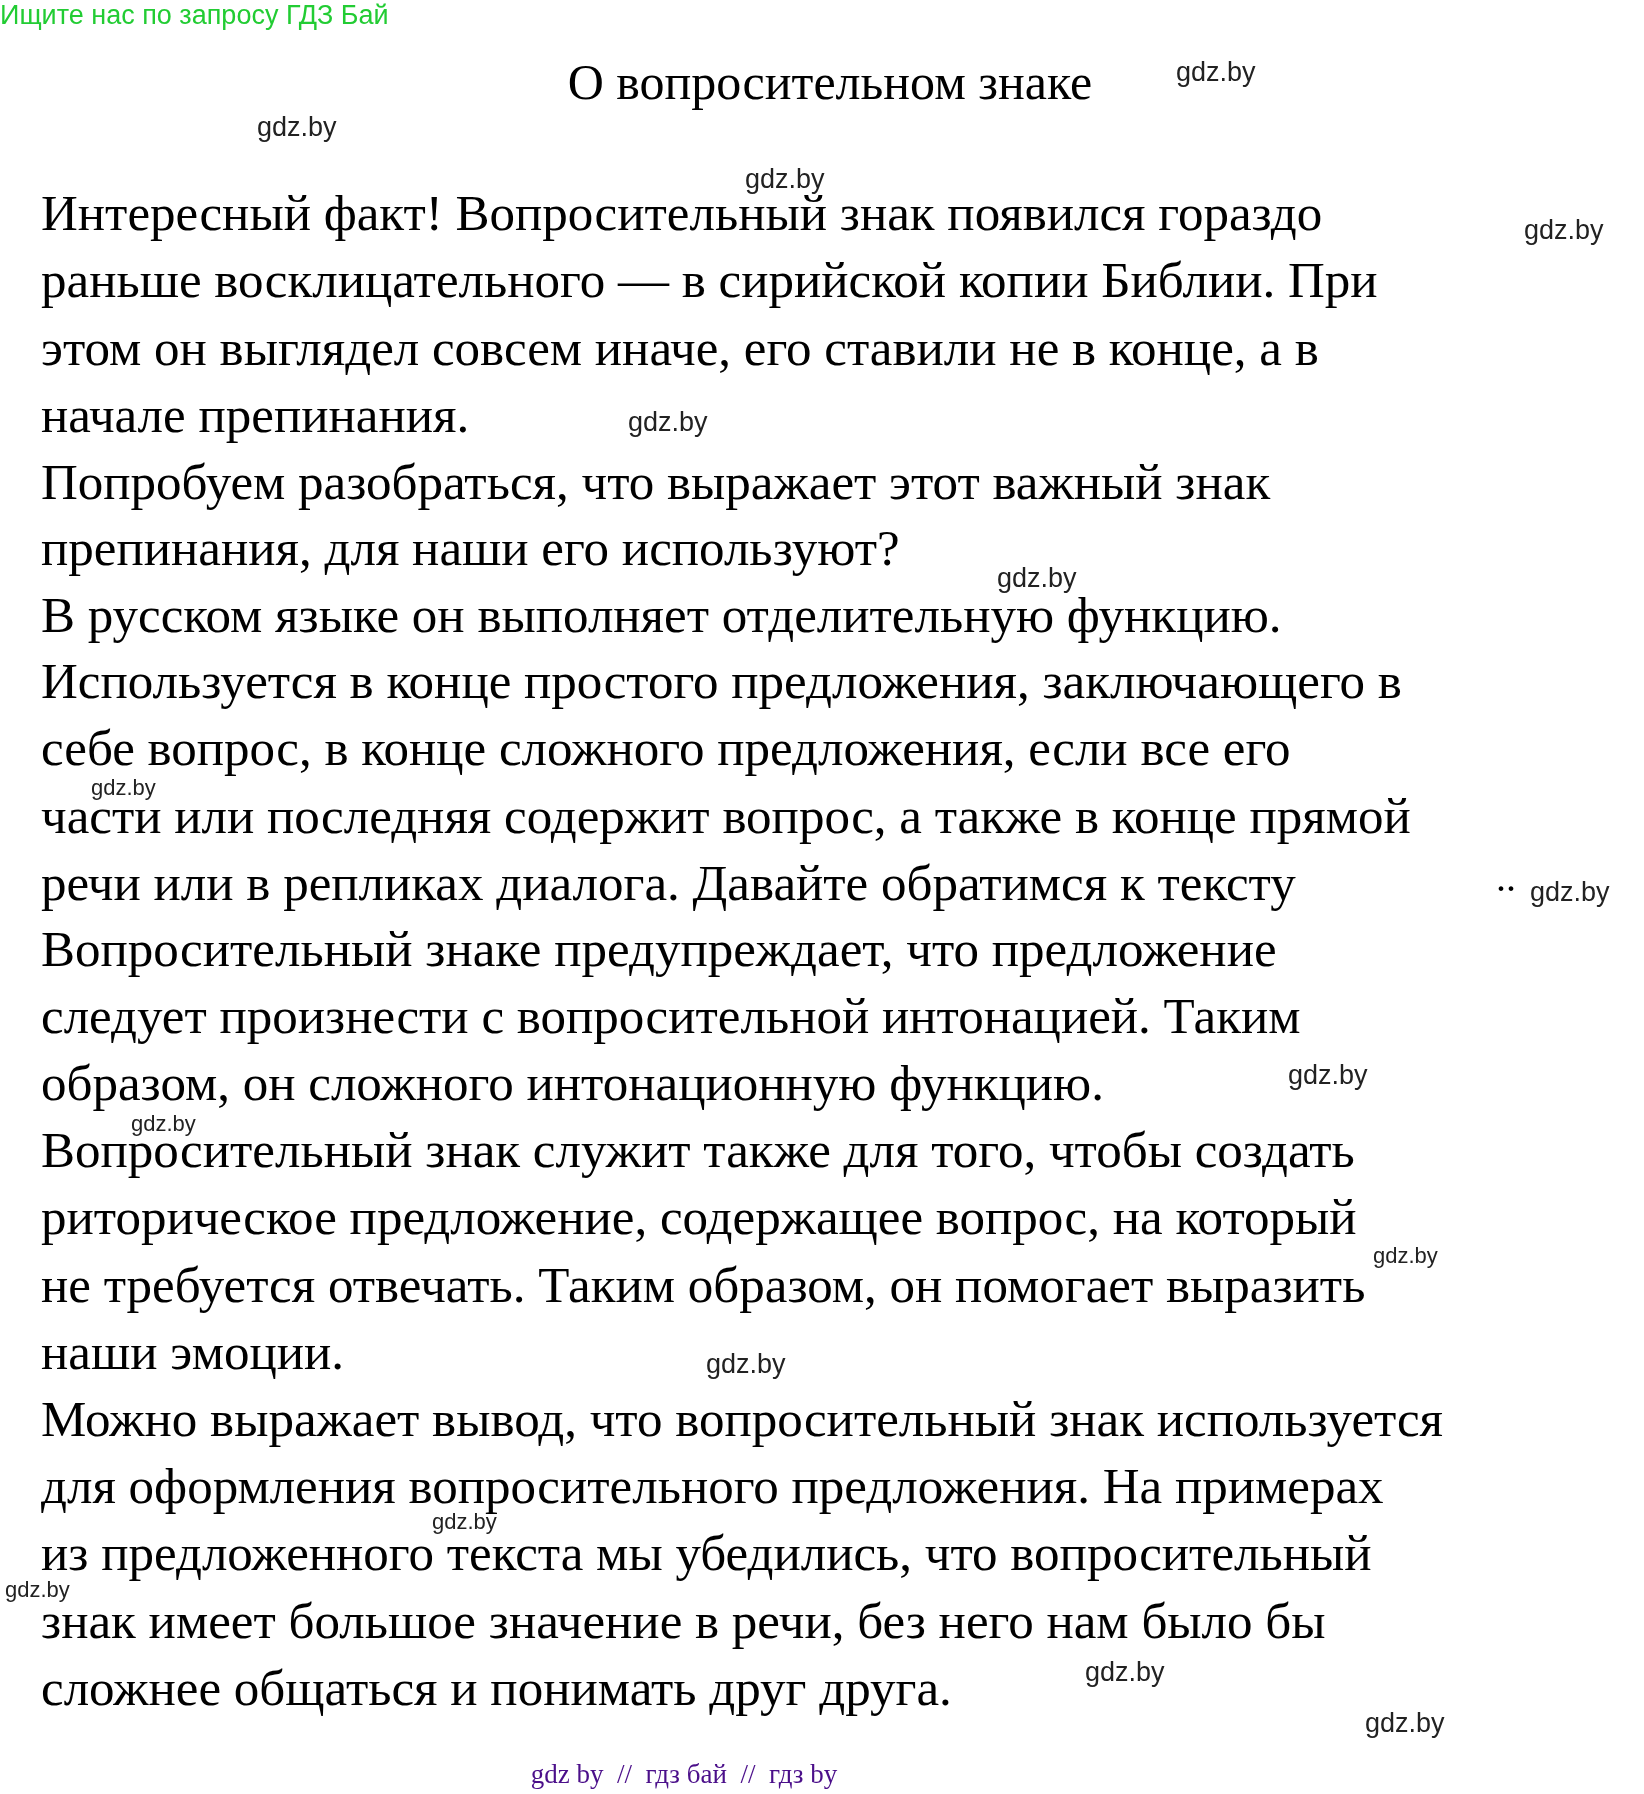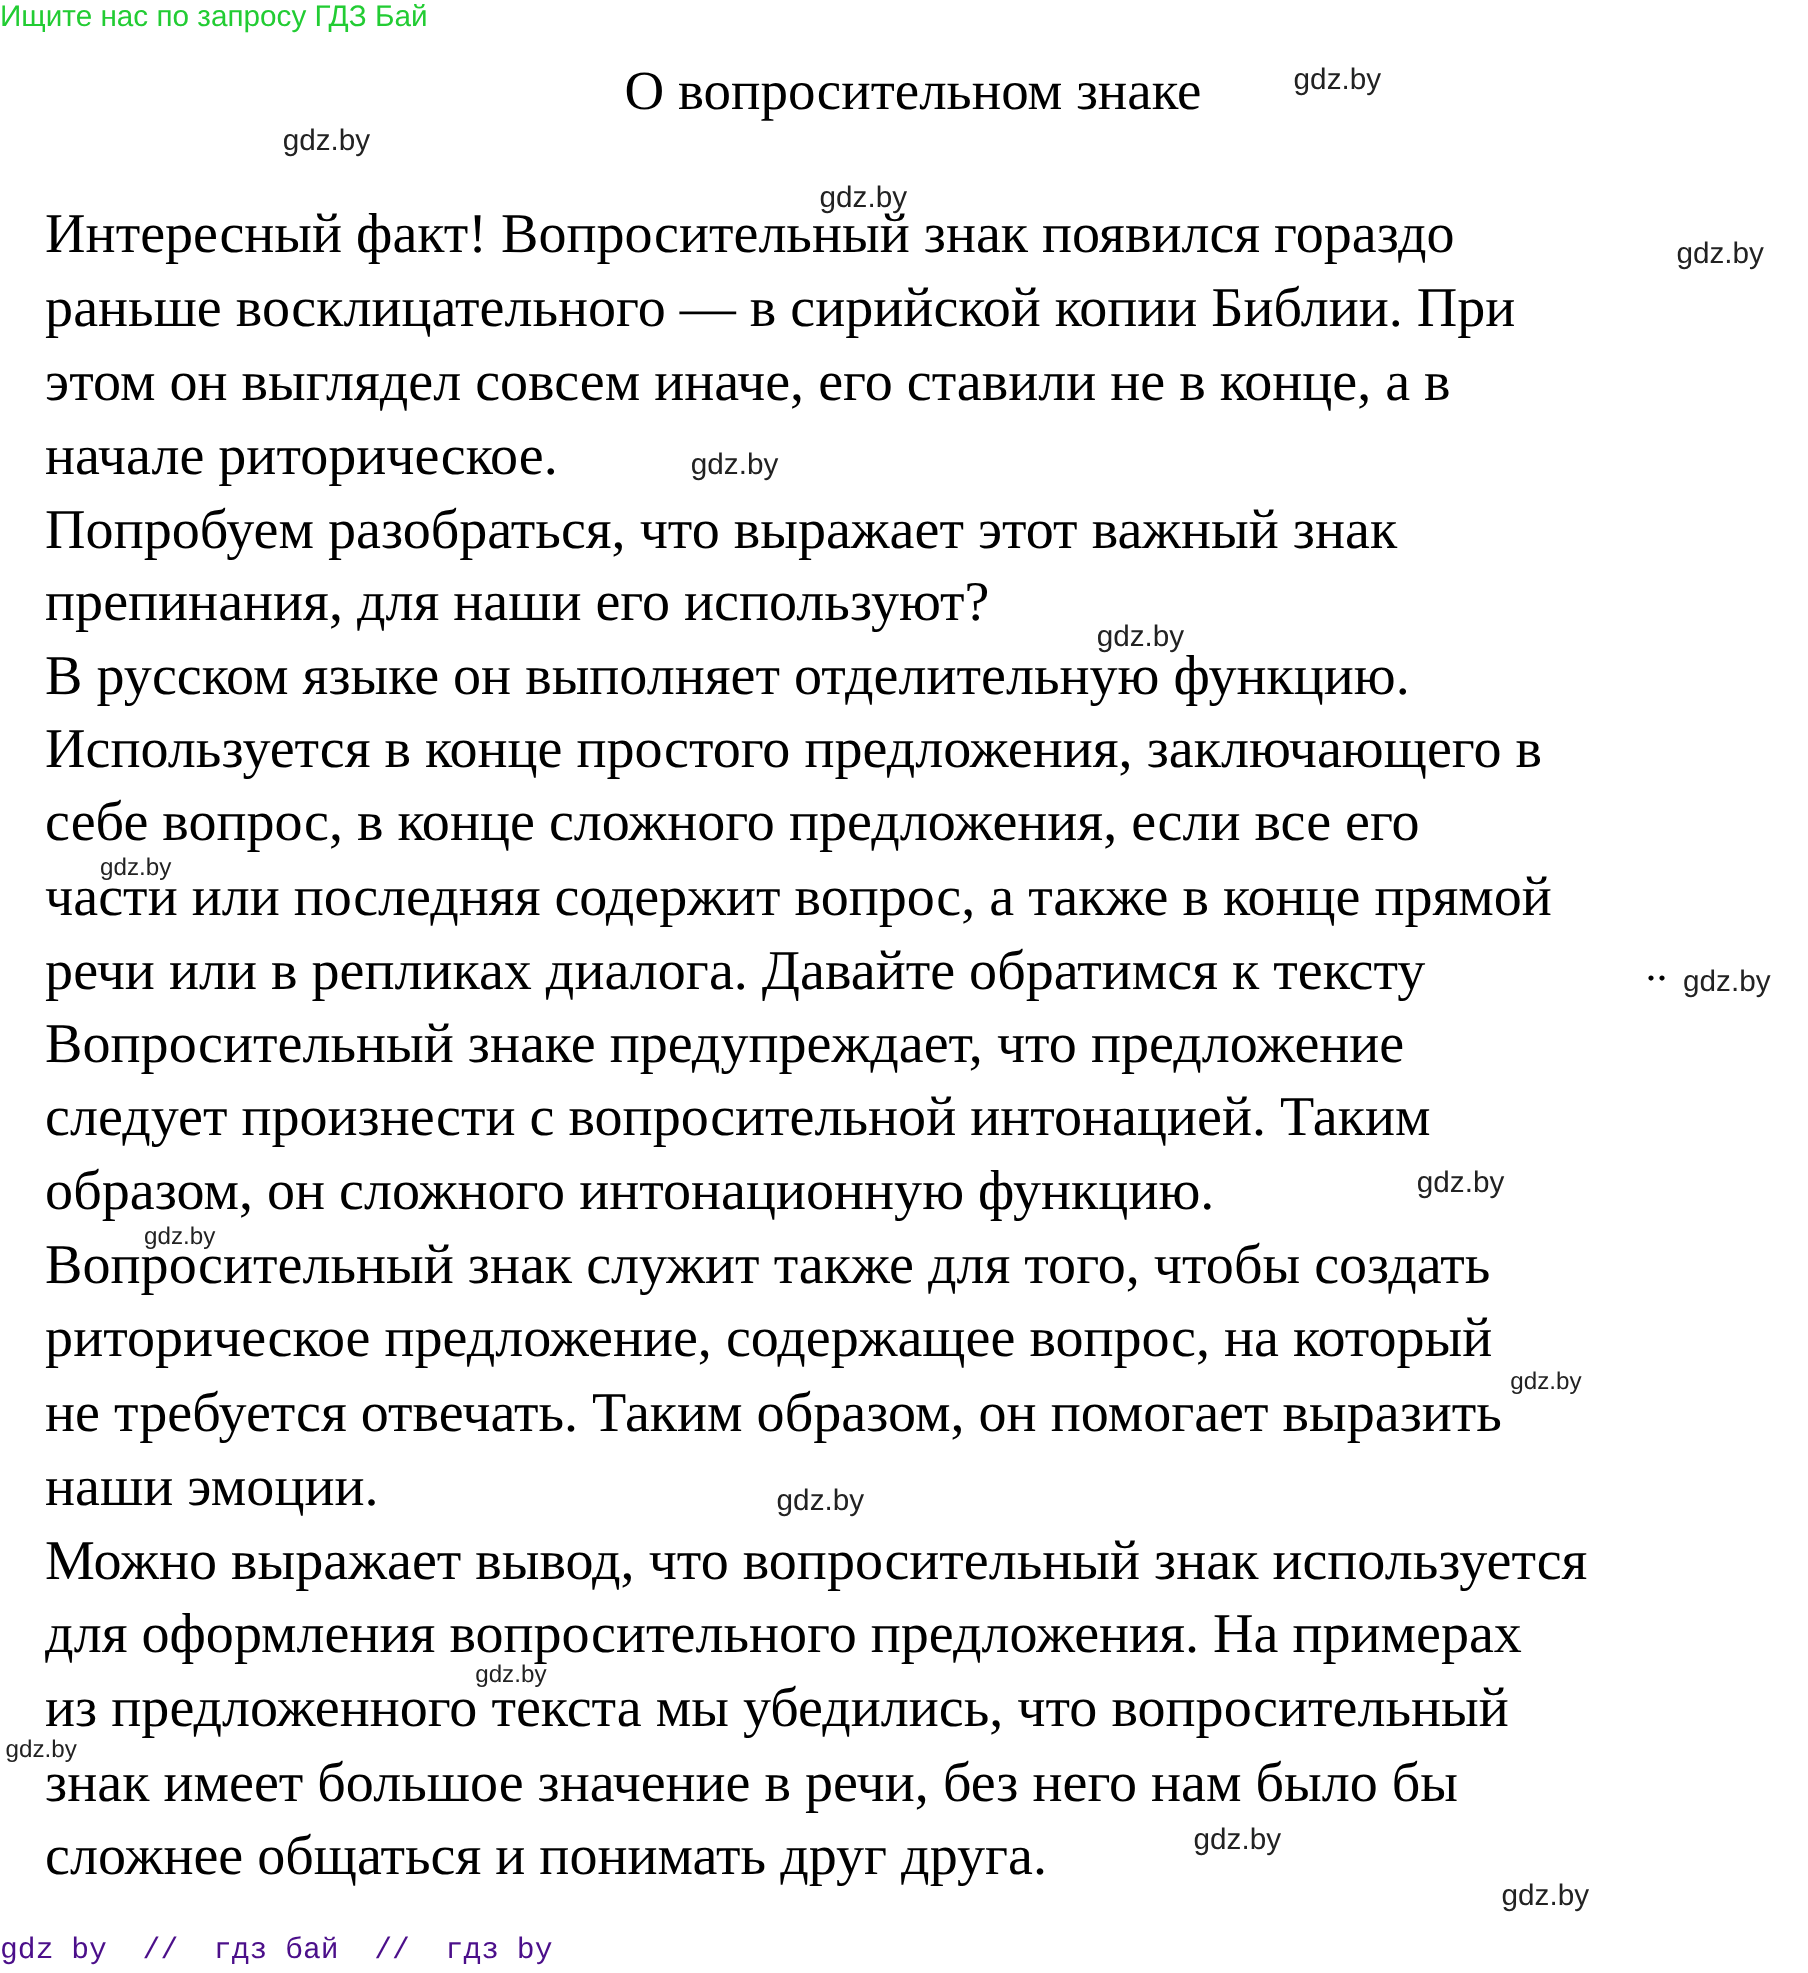--- a/index.html
+++ b/index.html
@@ -21,37 +21,37 @@
   .wm {
     position: absolute; font-family: "Liberation Sans", sans-serif;
     font-size: 27px; line-height: 30px; color: #222; white-space: nowrap;
   }
   .wm-small { font-size: 22px; line-height: 24px; }
   .dots {
     position: absolute; font-family: "Liberation Serif", serif; font-size: 40px;
     line-height: 40px; color: #000;
   }
   .footer-banner {
-    position: absolute; left: 0; top: 1758px; width: 1408px; text-align: left;
-    font-family: Liberation Mono, monospace; font-size: 27px; line-height: 32px;
+    position: absolute; left: 0; top: 1758px; width: 1408px; text-align: center;
+    font-family: Liberation Serif, serif; font-size: 27px; line-height: 32px;
     padding-right: 40px; box-sizing: border-box;
   }
 </style>
 </head>
 <body>
 
 <div class="header-banner" style="color:#22cc33">Ищите нас по запросу ГДЗ Бай</div>
 
 <div class="page-title">О вопросительном знаке</div>
 
 <div>
   <div class="body-line" style="top:183px">Интересный факт! Вопросительный знак появился гораздо</div>
   <div class="body-line" style="top:250px">раньше восклицательного — в сирийской копии Библии. При</div>
   <div class="body-line" style="top:318px">этом он выглядел совсем иначе, его ставили не в конце, а в</div>
-  <div class="body-line" style="top:385px">начале риторическое.</div>
+  <div class="body-line" style="top:385px">начале препинания.</div>
   <div class="body-line" style="top:452px">Попробуем разобраться, что выражает этот важный знак</div>
   <div class="body-line" style="top:518px">препинания, для наши его используют?</div>
   <div class="body-line" style="top:585px">В русском языке он выполняет отделительную функцию.</div>
   <div class="body-line" style="top:651px">Используется в конце простого предложения, заключающего в</div>
   <div class="body-line" style="top:718px">себе вопрос, в конце сложного предложения, если все его</div>
   <div class="body-line" style="top:786px">части или последняя содержит вопрос, а также в конце прямой</div>
   <div class="body-line" style="top:853px">речи или в репликах диалога. Давайте обратимся к тексту</div>
   <div class="body-line" style="top:919px">Вопросительный знаке предупреждает, что предложение</div>
   <div class="body-line" style="top:986px">следует произнести с вопросительной интонацией. Таким</div>
   <div class="body-line" style="top:1053px">образом, он сложного интонационную функцию.</div>

